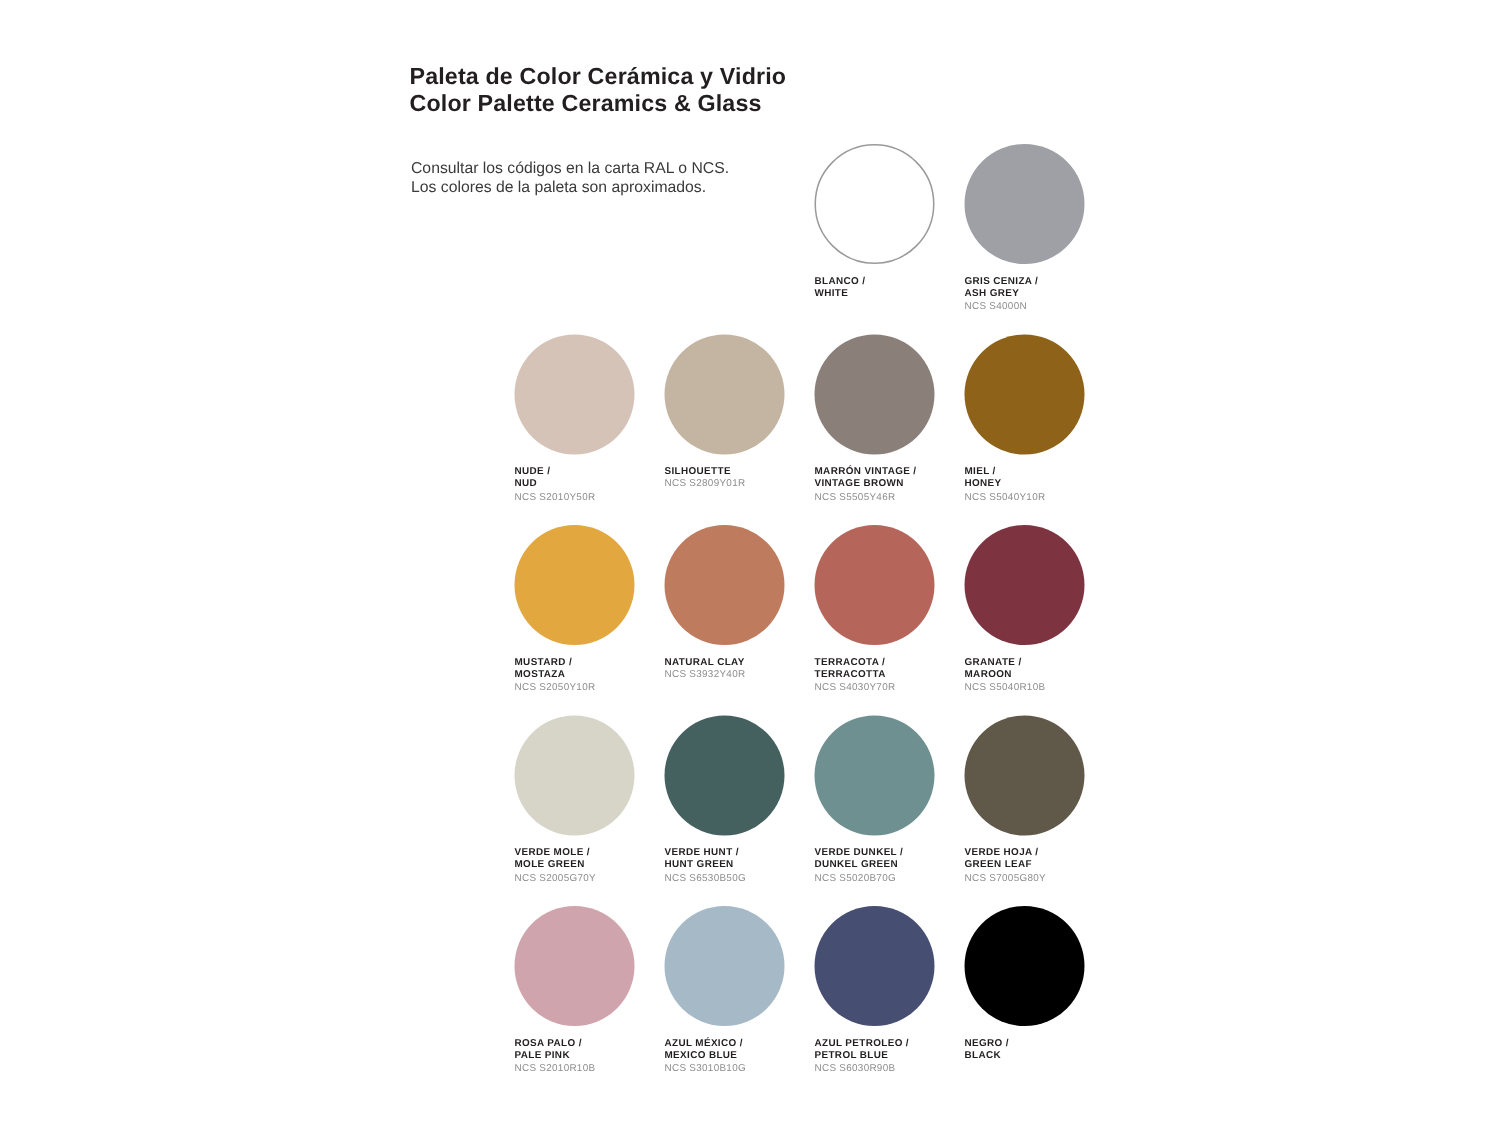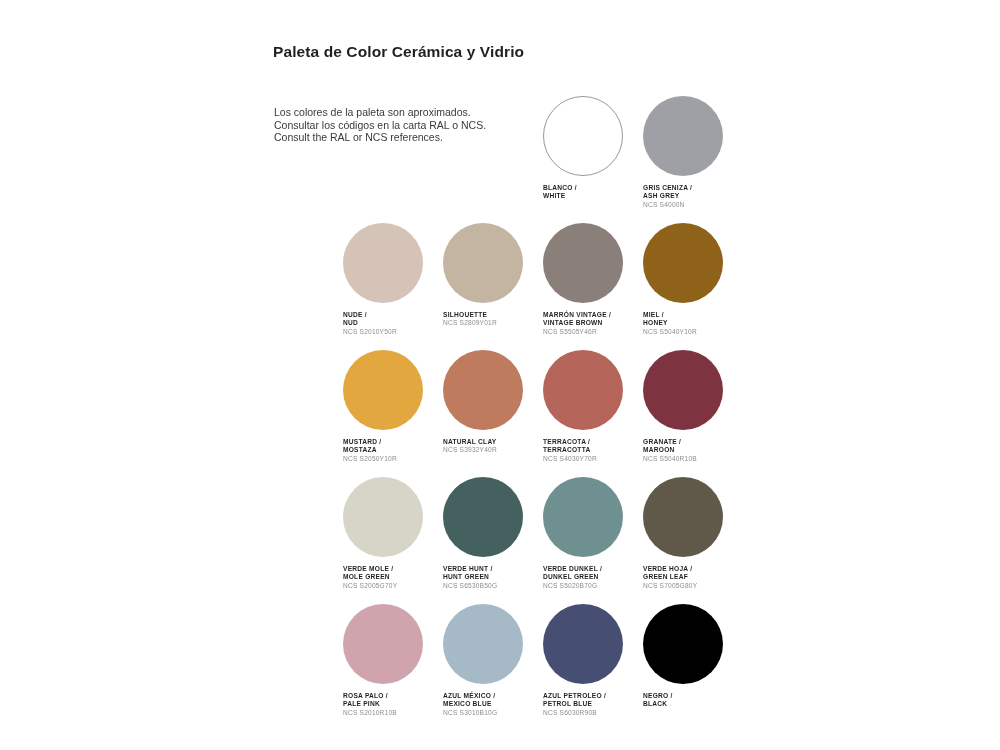--- a/index.html
+++ b/index.html
@@ -98,26 +98,26 @@
     white-space: nowrap;
   }
 </style>
 </head>
 <body>
 
 <div class="page">
 
   <div class="header">
     <div class="title-line">Paleta de Color Cerámica y Vidrio</div>
+    <div class="title-line">Color Palette Ceramics &amp; Glass</div>
   </div>
 
   <div class="intro">
+    <p>Consultar los códigos en la carta RAL o NCS.</p>
     <p>Los colores de la paleta son aproximados.</p>
-    <p>Consultar los códigos en la carta RAL o NCS.</p>
-    <p>Consult the RAL or NCS references.</p>
   </div>
 
   <div class="grid" id="swatch-grid">
       <div class="row">
         <div class="cell c2">
           <div class="swatch outlined" style="background: rgb(255, 255, 255);"></div>
           <div class="labels">
             <div class="name">BLANCO /</div>
             <div class="name">WHITE</div>
           </div>

